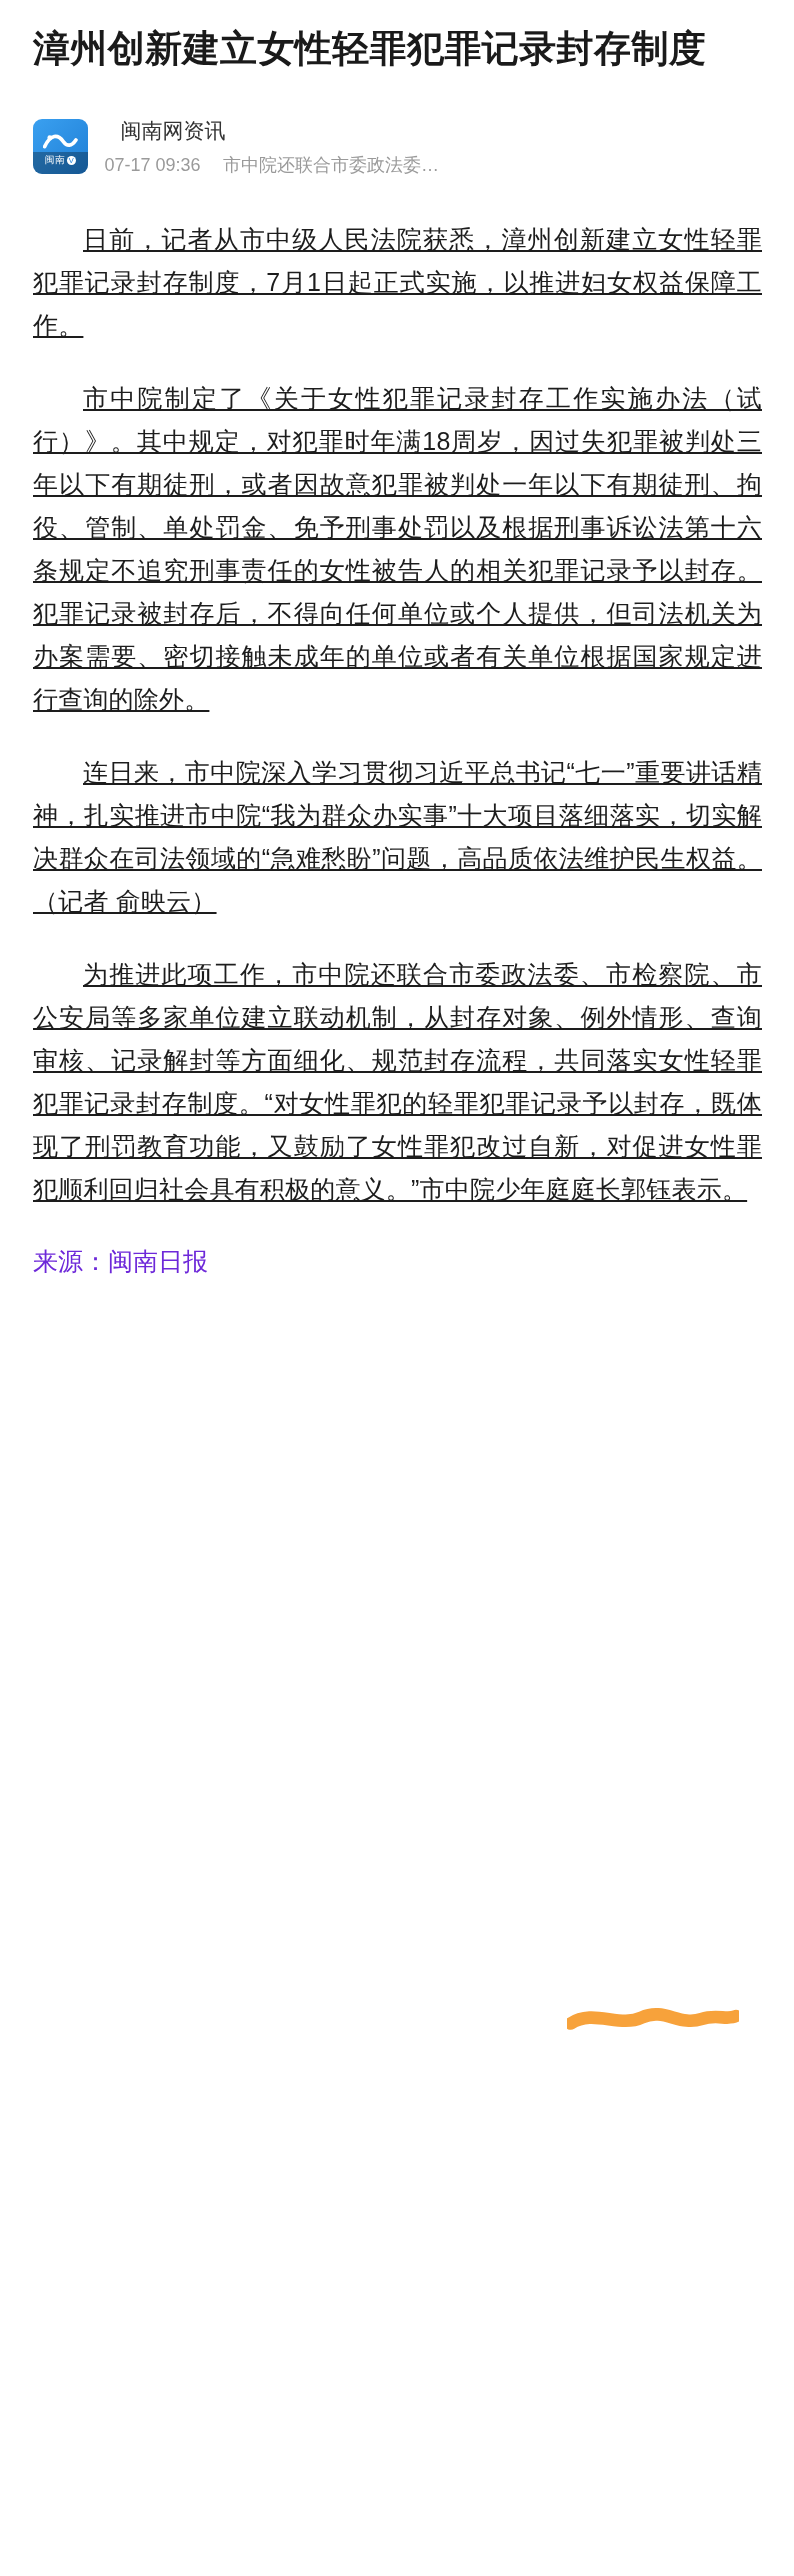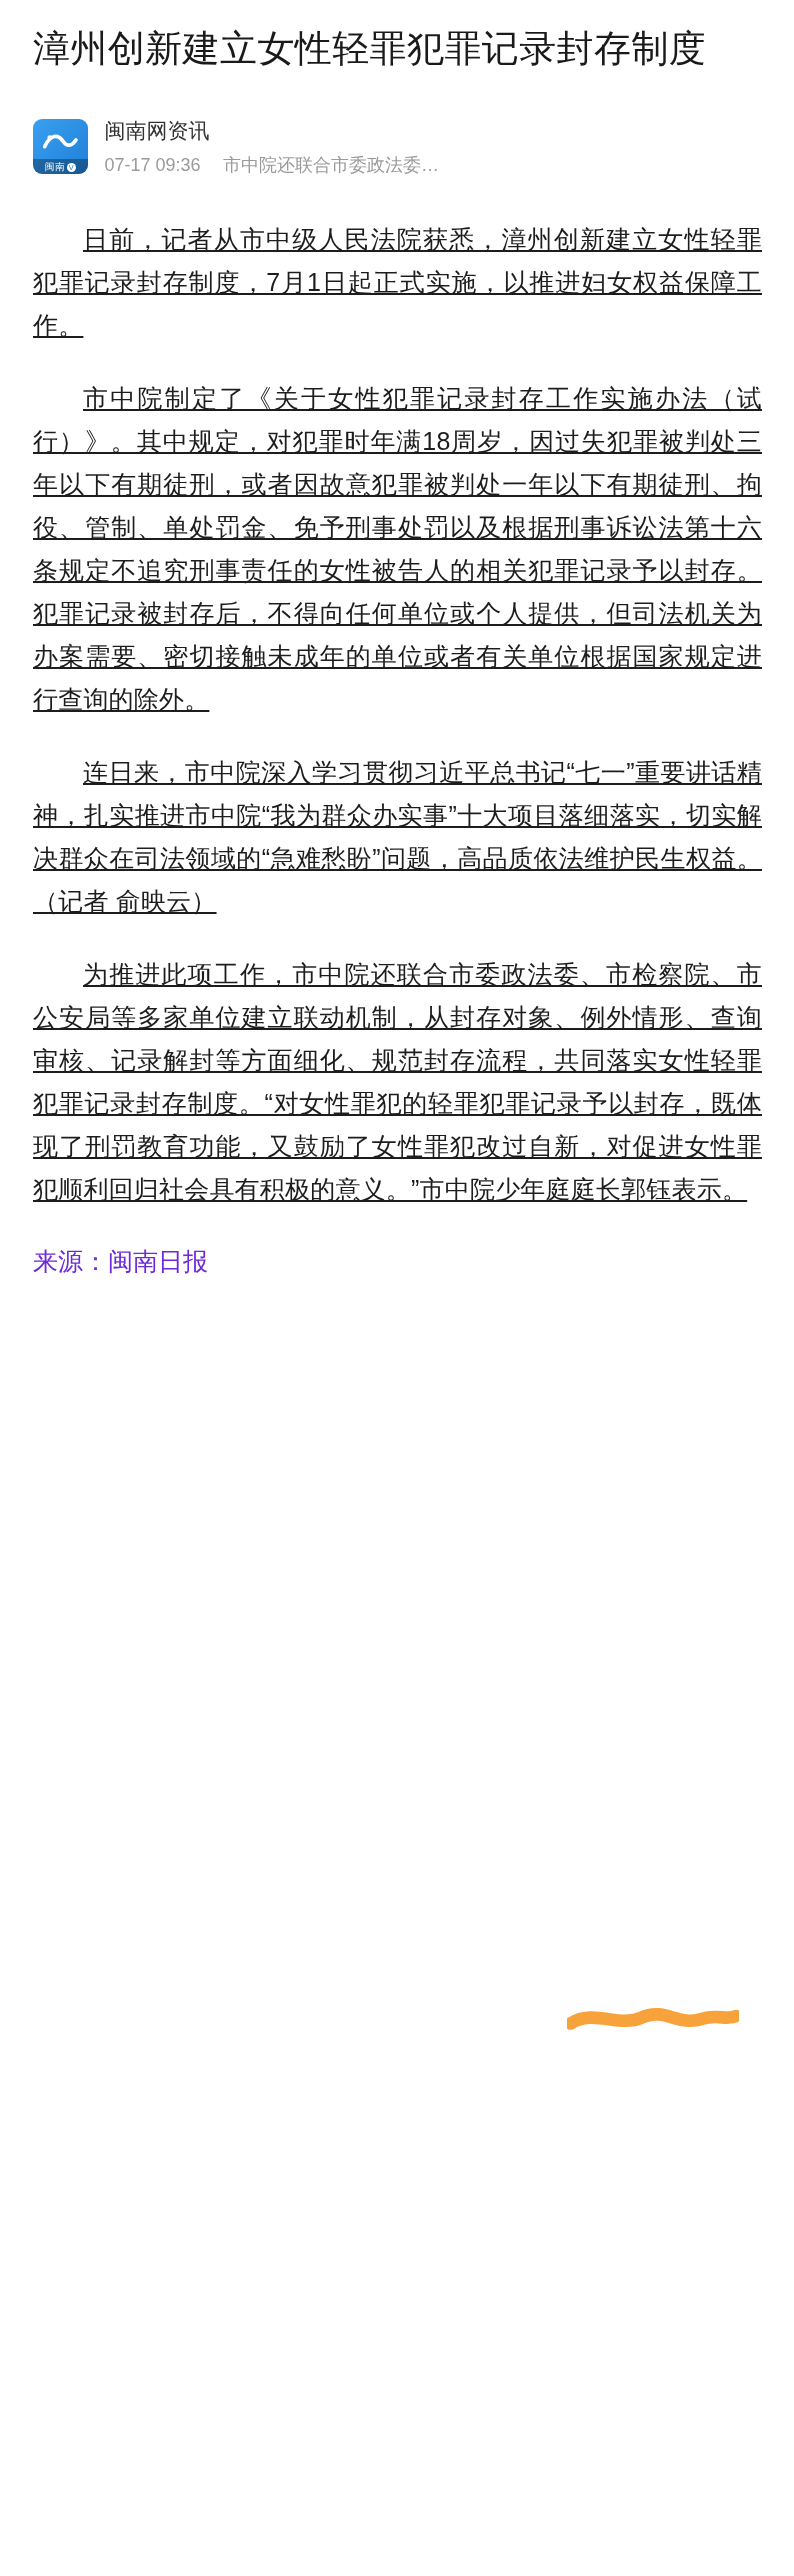--- a/index.html
+++ b/index.html
@@ -18,21 +18,21 @@
     width: 795px;
     min-height: 2576px;
     box-sizing: border-box;
     padding: 25px 33px 30px 33px;
     background: #ffffff;
     position: relative;
   }
   .article-title {
     font-size: 37px;
     line-height: 1.30;
-    font-weight: normal;
+    font-weight: bold;
     color: #1a1a1a;
     letter-spacing: 0.4px;
     margin: 0 0 43px 0;
     word-break: break-all;
   }
   .source-row {
     display: flex;
     align-items: flex-start;
     margin: 0 0 42px 0;
   }
@@ -51,21 +51,21 @@
     left: 9.7px;
     top: 12px;
     width: 36px;
     height: 22.4px;
   }
   .avatar .badge {
     position: absolute;
     left: 0;
     right: 0;
     bottom: 0;
-    height: 15px;
+    height: 22px;
     background: rgba(0,0,0,0.30);
     color: #ffffff;
     font-size: 9.7px;
     line-height: 16.4px;
     text-align: center;
     letter-spacing: 0.4px;
   }
   .avatar .badge .v {
     display: inline-block;
     width: 9.7px;
@@ -82,20 +82,21 @@
   .source-meta {
     margin-left: 16.4px;
     padding-top: 1.5px;
     min-width: 0;
   }
   .source-name {
     font-size: 21px;
     line-height: 1.2;
     color: #333333;
     margin-bottom: 12px;
+    margin-left: 16px;
   }
   .source-sub {
     display: flex;
     align-items: flex-start;
     font-size: 18px;
     color: #9a9a9a;
     line-height: 1.2;
     white-space: nowrap;
   }
   .source-time {

